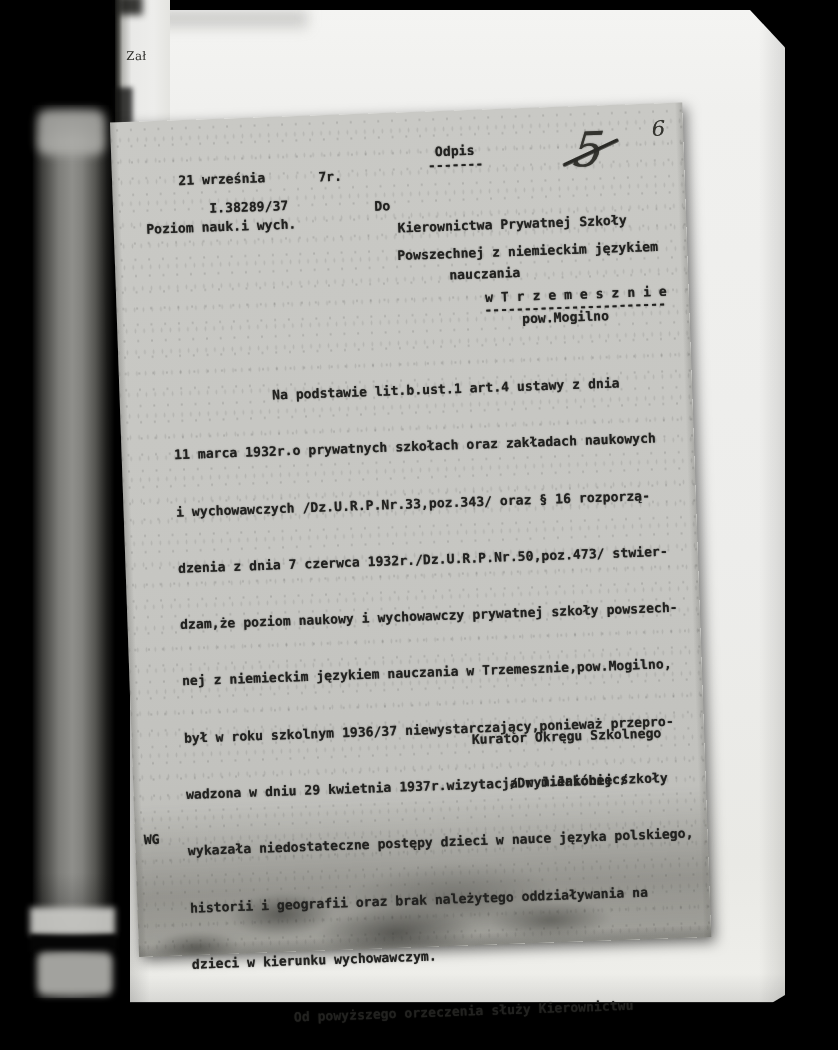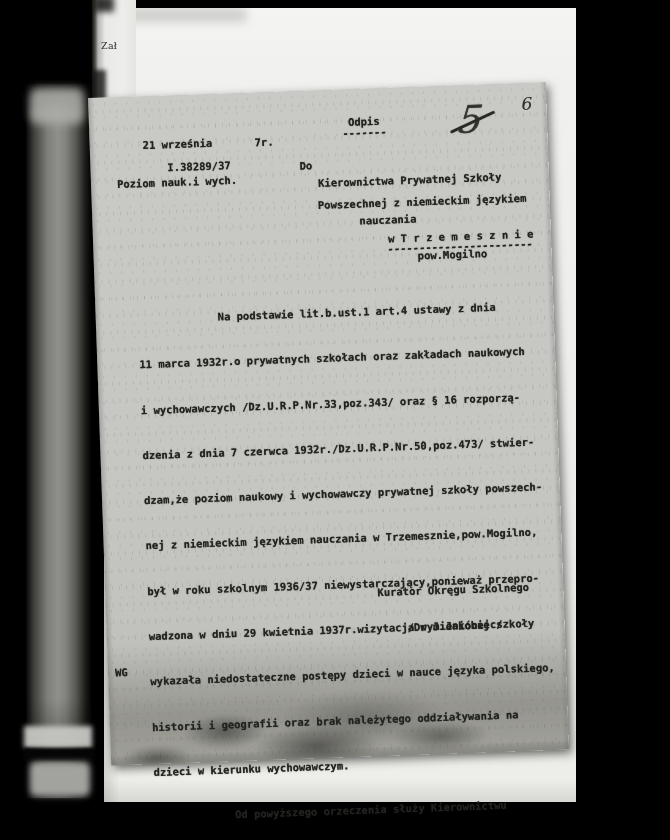--- a/index.html
+++ b/index.html
@@ -1,18 +1,18 @@
 <!DOCTYPE html>
 <html><head>
 <meta charset="utf-8">
 <style>
   html,body{margin:0;padding:0;background:#000;}
   body{width:670px;height:840px;position:relative;overflow:hidden;
        font-family:"DejaVu Sans Mono",monospace;}
-  .stage{position:absolute;inset:0;width:576px;height:840px;background:#000;overflow:hidden;}
+  .stage{position:absolute;inset:0;width:670px;height:840px;background:#000;overflow:hidden;}
 
   
   .spine{position:absolute;left:26px;top:84px;width:66px;height:714px;
     background:
       linear-gradient(180deg, rgba(0,0,0,.9) 0%, rgba(0,0,0,0) 4%, rgba(0,0,0,0) 86%, rgba(0,0,0,.55) 98%),
       linear-gradient(90deg,#060606 0%,#3f3f3c 12%,#7d7d79 32%,#8f8f8b 48%,#82827e 60%,#565652 76%,#1c1c1a 90%,#000 100%);
     filter:blur(.6px);}
   .spine-cap{position:absolute;left:30px;top:88px;width:54px;height:36px;background:#aeaeaa;
     border-radius:8px;filter:blur(4px);opacity:.85;}
   .spine-band{position:absolute;left:24px;top:726px;width:68px;height:22px;background:#c6c6c2;

